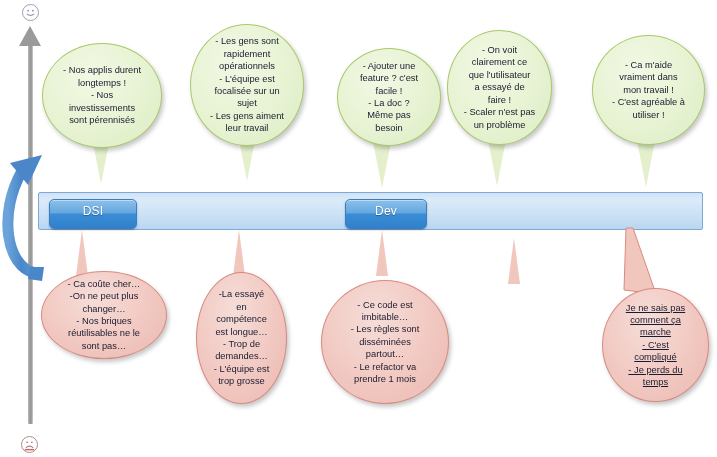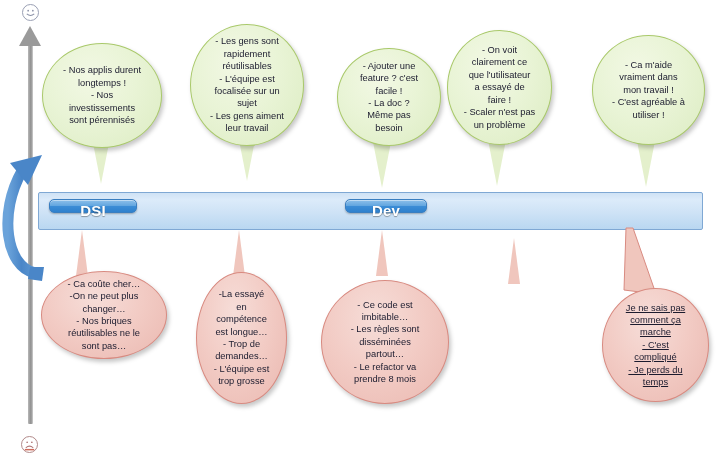--- a/index.html
+++ b/index.html
@@ -69,26 +69,26 @@
     height: 38px;
     background: linear-gradient(to bottom, #cfe2f5 0%, #dcebfa 18%, #cfe3f6 52%, #b9d7f1 100%);
     border: 1px solid #7fa8d4;
     border-radius: 2px;
     box-sizing: border-box;
   }
 
   .role {
     position: absolute;
     top: 199px;
-    height: 14px;
+    height: 30px;
     line-height: 22px;
     text-align: center;
     color: #ffffff;
-    font-size: 15px;
-    font-weight: bold;
+    font-size: 12px;
+    font-weight: normal;
     border: 1px solid #3a7ec0;
     border-radius: 5px;
     background: linear-gradient(to bottom, #8dc0ea 0%, #64a7e0 46%, #3c8dd6 50%, #2f81cd 100%);
     box-shadow: 0 1px 2px rgba(0,0,0,0.28), inset 0 1px 0 rgba(255,255,255,0.45);
     box-sizing: border-box;
     text-shadow: 0 1px 1px rgba(0,0,0,0.35);
     letter-spacing: 0.2px;
   }
 
   
@@ -179,21 +179,21 @@
   <div class="tail tail-green-down" style="left:92px; top:138px;"></div>
   <div class="bubble bubble-green" style="left:42px; top:43px; width:120px; height:105px;">- Nos applis durent
 longtemps !
 - Nos
 investissements
 sont pérennisés</div>
 
   <div class="tail tail-green-down" style="left:238px; top:135px;"></div>
   <div class="bubble bubble-green" style="left:190px; top:24px; width:114px; height:122px;">- Les gens sont
 rapidement
-réutilisables
+opérationnels
 - L'équipe est
 focalisée sur un
 sujet
 - Les gens aiment
 leur travail</div>
 
   <div class="tail tail-green-down" style="left:373px; top:142px;"></div>
   <div class="bubble bubble-green" style="left:337px; top:48px; width:104px; height:98px;">- Ajouter une
 feature ?  c'est
 facile !
@@ -235,21 +235,21 @@
 - L'équipe est
 trop grosse</div>
 
   <div class="tail tail-red-up" style="left:376px; top:230px;"></div>
   <div class="bubble bubble-red" style="left:321px; top:280px; width:128px; height:124px;">- Ce code est
 imbitable…
 - Les règles sont
 disséminées
 partout…
 - Le refactor va
-prendre 8 mois</div>
+prendre 1 mois</div>
 
   <div class="tail tail-red-up" style="left:508px; top:238px;"></div>
 
   <svg class="tailsvg" style="left:600px; top:228px; width:70px; height:70px;" viewBox="0 0 70 70">
     <path d="M26 0 L33 0 L56 66 L24 62 Z" fill="#f0c6bd" stroke="#d88a80" stroke-width="1"></path>
   </svg>
   <div class="bubble bubble-red" style="left:602px; top:288px; width:107px; height:114px;text-decoration:underline;">Je ne sais pas
 comment ça
 marche
 - C'est

